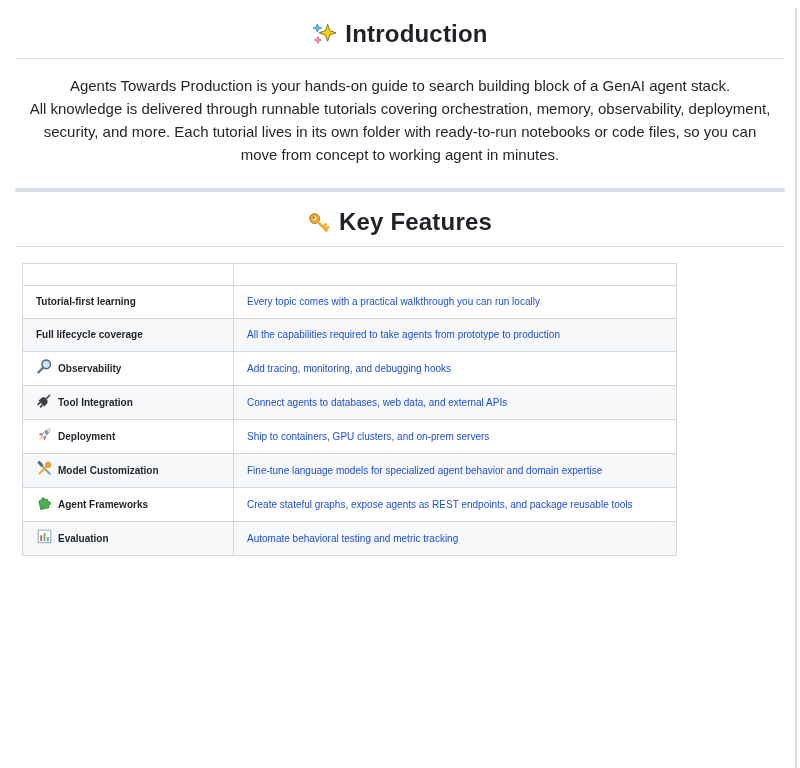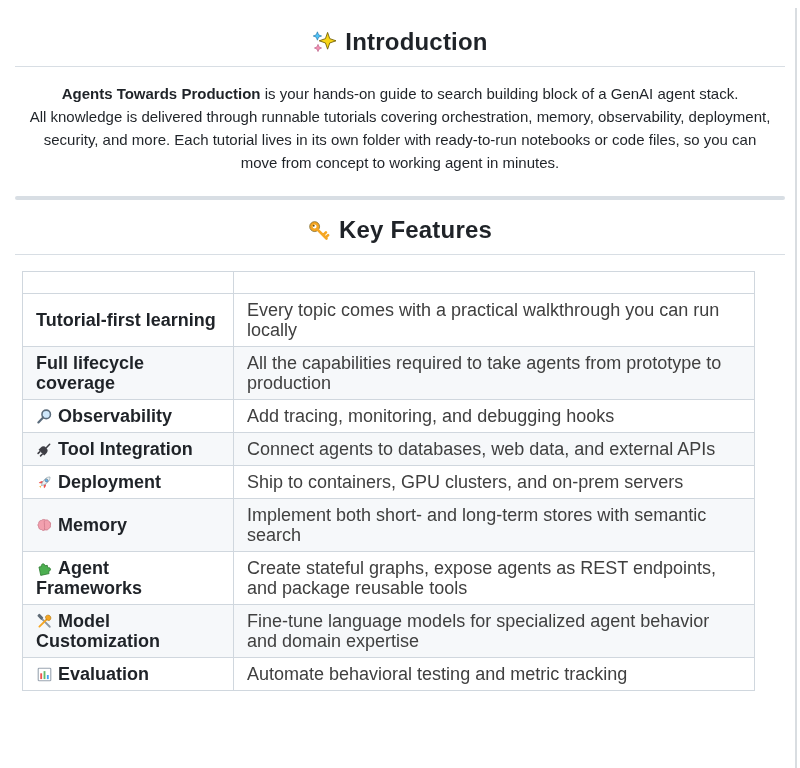--- a/index.html
+++ b/index.html
@@ -4,21 +4,21 @@
 <style>
   html, body {
     margin: 0; padding: 0;
     width: 800px; height: 768px;
     background: #ffffff;
     font-family: "Liberation Sans", sans-serif;
     color: #1f2328;
     overflow: hidden;
   }
   .page { position: relative; width: 800px; height: 768px; }
-  .content { padding: 12px 15px; }
+  .content { padding: 4px 15px; }
 
   h2.section-title {
     font-size: 24px;
     font-weight: 700;
     text-align: center;
     margin: 0;
     padding: 16px 0 10px 0;
     border-bottom: 1px solid #d8dee4;
     letter-spacing: 0.2px;
   }
@@ -28,54 +28,54 @@
     margin-right: 9px;
   }
   h2.section-title .h-icon svg { display: block; }
 
   p.intro-paragraph {
     text-align: center;
     font-size: 15px;
     line-height: 23px;
     margin: 15px 10px 22px 10px;
   }
-  p.intro-paragraph b { font-weight: 700; }
+  p.intro-paragraph b { font-weight: 400; }
 
   .rule {
     border: 0;
     height: 4px;
     background: #d8dee4;
     border-radius: 2px;
     margin: 17px 0 0 0;
   }
 
   .kf-title { margin-top: 18px; }
 
   table.features {
     border-collapse: collapse;
     table-layout: fixed;
-    width: 733px;
+    width: 655px;
     margin: 16px 0 0 7px;
-    font-size: 18px;
+    font-size: 10px;
     line-height: 20px;
   }
   table.features th, table.features td {
     border: 1px solid #d0d7de;
     padding: 6px 13px;
     vertical-align: middle;
     text-align: left;
   }
   table.features thead th {
     height: 5px;
     padding: 8px 13px;
     background: #ffffff;
   }
   table.features tbody tr:nth-child(even) td { background: #f6f8fa; }
   td.name-cell { font-weight: 700; }
-  td.desc-cell { color: #404040; }
+  td.desc-cell { color: #1d4ed8; }
 
   .row-icon {
     display: inline-block;
     width: 17px; height: 17px;
     vertical-align: -3px;
     margin-right: 5px;
   }
   .row-icon svg { display: block; }
 
   .window-edge {
@@ -177,56 +177,45 @@
                 </g>
               </svg>
             </span><span>Deployment</span>
           </td>
           <td class="desc-cell">Ship to containers, GPU clusters, and on-prem servers</td>
         </tr>
         <tr>
           <td class="name-cell">
             <span class="row-icon">
               <svg width="17" height="17" viewBox="0 0 20 20">
-                <path d="M6.5 4 C4 4 3 6 3.2 7.5 C2 8.5 2 10.5 3.2 11.5 C3 13.5 4.5 15 6.5 14.8 C7.5 16 9.5 16.2 10.5 15 C12.5 15.8 14.5 15 15 13.5 C16.8 13 17.5 11 16.8 9.5 C17.8 8 17 5.8 15.2 5.3 C14.8 3.8 13 3 11.5 3.6 C10 2.5 7.5 2.7 6.5 4 Z" fill="#f2a0ae" stroke="#c97384" stroke-width="0.9"></path>
-                <path d="M9.8 4 C9.4 7 10.6 12 9.9 15.2" stroke="#c97384" stroke-width="0.8" fill="none"></path>
-              </svg>
-            </span><span>Memory</span>
-          </td>
-          <td class="desc-cell">Implement both short- and long-term stores with semantic search</td>
-        </tr>
-        <tr>
-          <td class="name-cell">
-            <span class="row-icon">
-              <svg width="17" height="17" viewBox="0 0 20 20">
-                <g transform="rotate(-12 10 10)">
-                  <path d="M4 7 h3.1 a2.1 2.1 0 1 1 4 0 H14 v3.1 a2.1 2.1 0 1 1 0 4 V17 H4 Z" fill="#4caf50" stroke="#2e7d32" stroke-width="0.9"></path>
-                </g>
-              </svg>
-            </span><span>Agent Frameworks</span>
-          </td>
-          <td class="desc-cell">Create stateful graphs, expose agents as REST endpoints, and package reusable tools</td>
-        </tr>
-        <tr>
-          <td class="name-cell">
-            <span class="row-icon">
-              <svg width="17" height="17" viewBox="0 0 20 20">
                 <line x1="5.2" y1="5.2" x2="16.2" y2="16.2" stroke="#8d99a6" stroke-width="2.2" stroke-linecap="round"></line>
                 <rect x="1.6" y="2.6" width="7" height="3.6" rx="0.9" fill="#5f6b76" transform="rotate(45 5.1 4.4)"></rect>
                 <line x1="4" y1="16" x2="12" y2="8" stroke="#f5a623" stroke-width="2.2" stroke-linecap="round"></line>
                 <path d="M11 4.6 a3.4 3.4 0 1 1 4.4 4.4 l-2.6 -0.8 -1 -1 Z" fill="#f5a623" stroke="#8a5a00" stroke-width="0.5"></path>
               </svg>
             </span><span>Model Customization</span>
           </td>
           <td class="desc-cell">Fine-tune language models for specialized agent behavior and domain expertise</td>
         </tr>
         <tr>
           <td class="name-cell">
             <span class="row-icon">
               <svg width="17" height="17" viewBox="0 0 20 20">
+                <g transform="rotate(-12 10 10)">
+                  <path d="M4 7 h3.1 a2.1 2.1 0 1 1 4 0 H14 v3.1 a2.1 2.1 0 1 1 0 4 V17 H4 Z" fill="#4caf50" stroke="#2e7d32" stroke-width="0.9"></path>
+                </g>
+              </svg>
+            </span><span>Agent Frameworks</span>
+          </td>
+          <td class="desc-cell">Create stateful graphs, expose agents as REST endpoints, and package reusable tools</td>
+        </tr>
+        <tr>
+          <td class="name-cell">
+            <span class="row-icon">
+              <svg width="17" height="17" viewBox="0 0 20 20">
                 <rect x="2.6" y="2.6" width="14.8" height="14.8" rx="1" fill="#ffffff" stroke="#9aa5b1" stroke-width="1.3"></rect>
                 <rect x="5" y="8.6" width="2.2" height="6.8" fill="#ef5350"></rect>
                 <rect x="8.9" y="6" width="2.2" height="9.4" fill="#66bb6a"></rect>
                 <rect x="12.8" y="10.6" width="2.2" height="4.8" fill="#42a5f5"></rect>
               </svg>
             </span><span>Evaluation</span>
           </td>
           <td class="desc-cell">Automate behavioral testing and metric tracking</td>
         </tr>
       </tbody>

